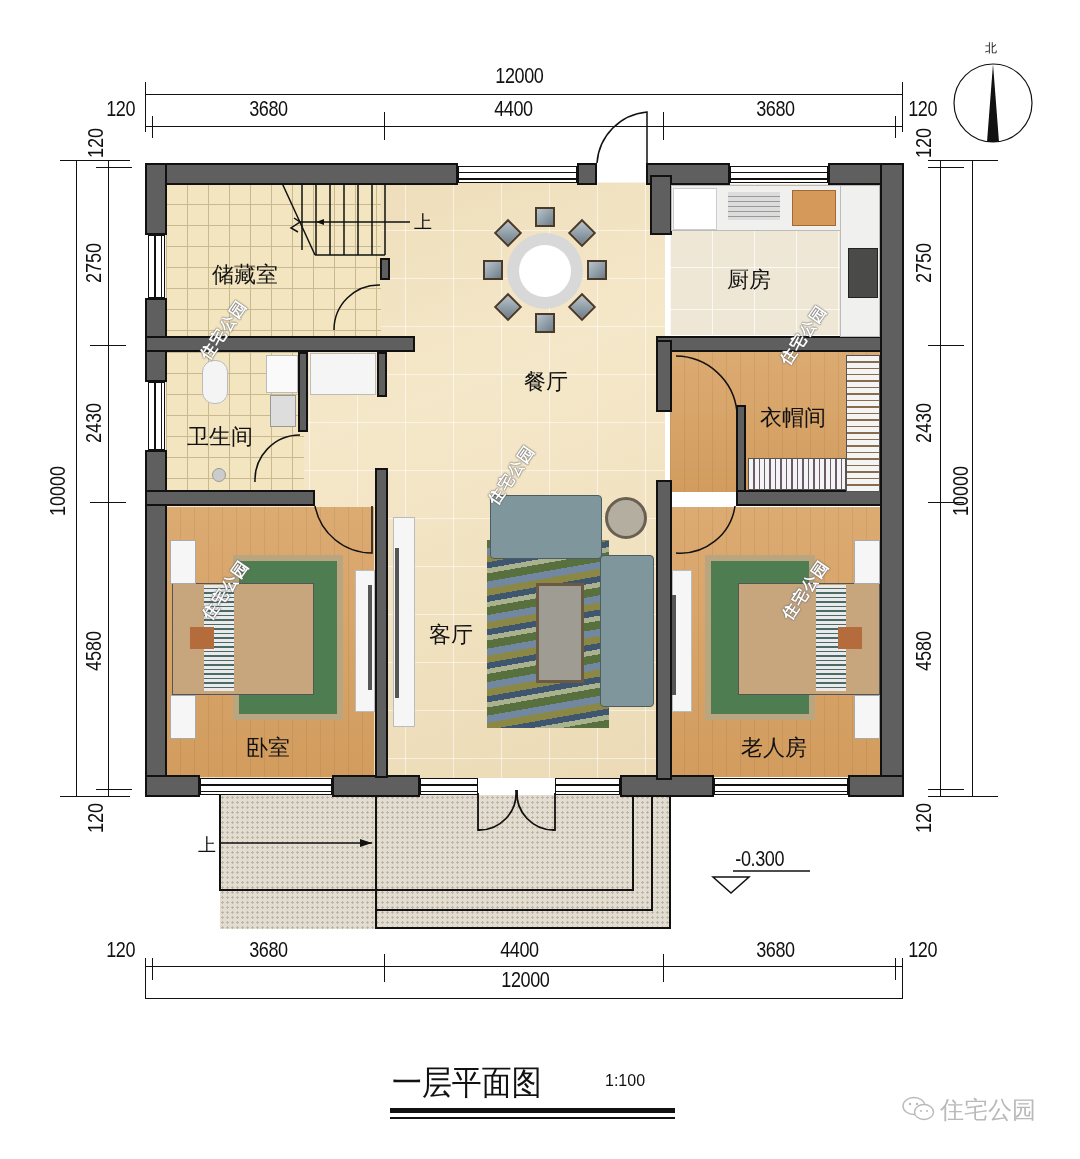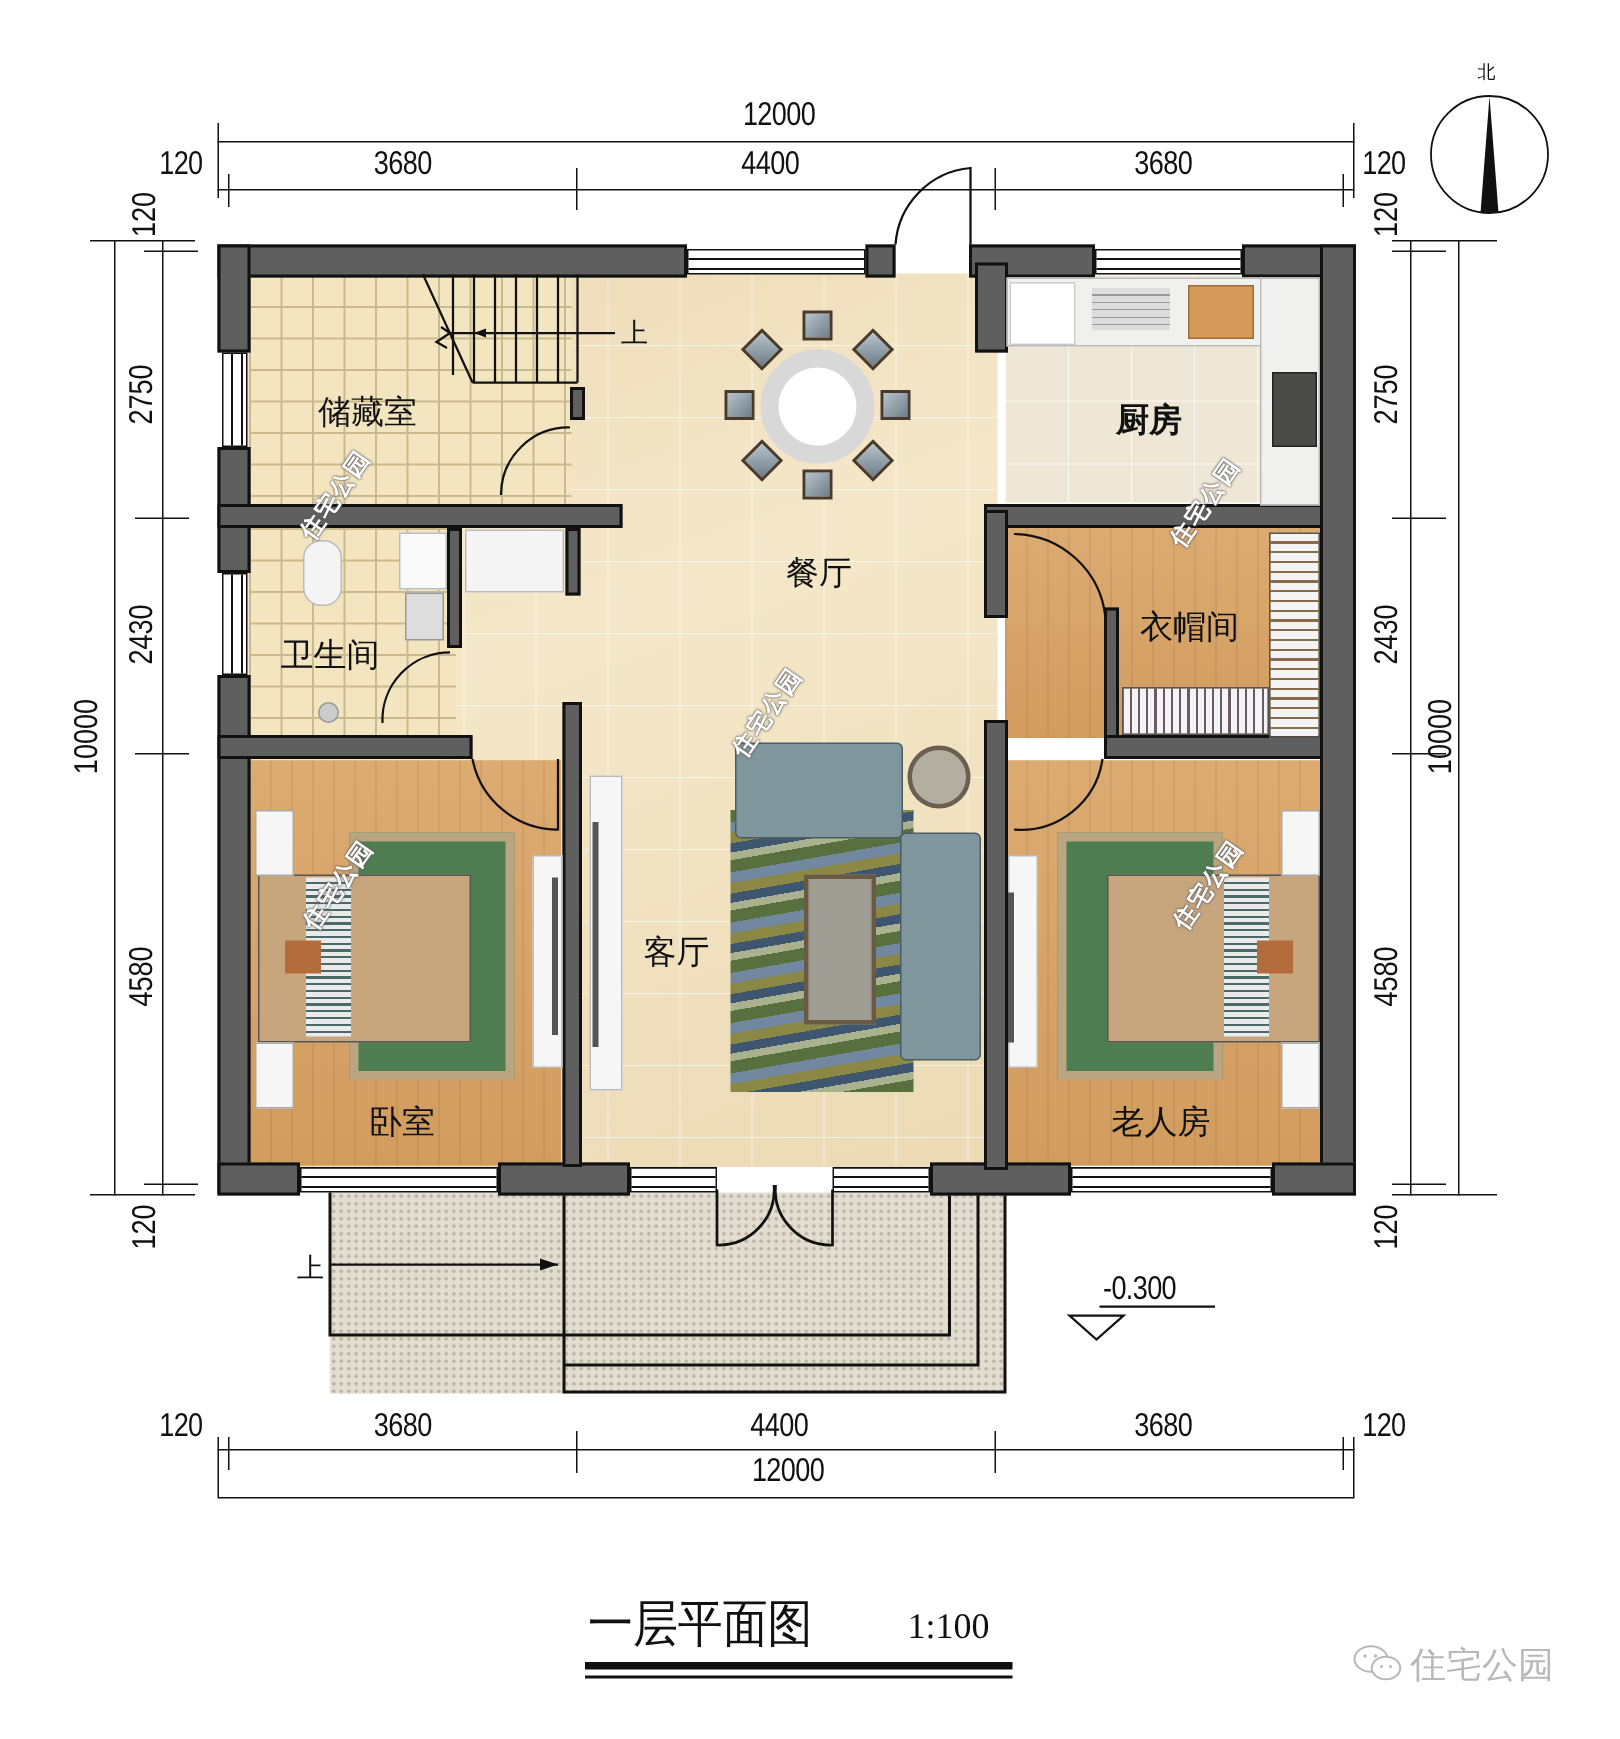--- a/index.html
+++ b/index.html
@@ -235,21 +235,21 @@
   <div class="abs" style="left:738px;top:583px;width:140px;height:110px;background:#c7a67e;border:1px solid #555;"></div>
   <div class="abs" style="left:816px;top:585px;width:30px;height:106px;background:repeating-linear-gradient(180deg,#eaeaea 0,#eaeaea 3px,#4a6a6a 3px,#4a6a6a 4.5px);"></div>
   <div class="pillow" style="left:838px;top:627px;width:24px;height:22px;"></div>
   <div class="abs" style="left:854px;top:540px;width:24px;height:42px;background:#f6f6f6;border:1px solid #aaa;"></div>
   <div class="abs" style="left:854px;top:695px;width:24px;height:42px;background:#f6f6f6;border:1px solid #aaa;"></div>
   <div class="tv" style="left:672px;top:570px;width:18px;height:140px;"></div>
   <div class="tvbar" style="left:672px;top:595px;width:4px;height:100px;"></div>
 
   <div class="room-label" style="left:212px;top:260px;">储藏室</div>
   <div class="room-label" style="left:524px;top:367px;">餐厅</div>
-  <div class="room-label" style="left:744px;top:265px;font-weight:bold;">厨房</div>
+  <div class="room-label" style="left:727px;top:265px;">厨房</div>
   <div class="room-label" style="left:187px;top:422px;">卫生间</div>
   <div class="room-label" style="left:760px;top:403px;">衣帽间</div>
   <div class="room-label" style="left:429px;top:620px;">客厅</div>
   <div class="room-label" style="left:246px;top:733px;">卧室</div>
   <div class="room-label" style="left:741px;top:733px;">老人房</div>
 
   <div class="watermark" style="left:190px;top:320px;">住宅公园</div>
   <div class="watermark" style="left:478px;top:465px;">住宅公园</div>
   <div class="watermark" style="left:770px;top:325px;">住宅公园</div>
   <div class="watermark" style="left:192px;top:580px;">住宅公园</div>
@@ -268,21 +268,21 @@
   <div class="tick" style="left:384px;top:954px;height:28px;"></div>
   <div class="tick" style="left:663px;top:954px;height:28px;"></div>
   <div class="tick" style="left:895px;top:958px;"></div>
   <div class="tick" style="left:902px;top:958px;height:40px;"></div>
   <div class="dim" style="left:496px;top:967px;">12000</div>
   <div class="hline" style="left:145px;top:998px;width:758px;"></div>
 </div>
 
 <div class="abs" style="left:390px;top:1060px;width:290px;height:60px;">
   <span class="abs" style="left:2px;top:0;font-family:'DejaVu Serif',serif;font-size:34px;transform:scaleX(0.88);transform-origin:left;white-space:nowrap;">一层平面图</span>
-  <span class="abs" style="left:215px;top:12px;font-family:Liberation Serif, serif;font-size:24px;white-space:nowrap;">1:100</span>
+  <span class="abs" style="left:215px;top:12px;font-family:Liberation Sans, sans-serif;font-size:16px;white-space:nowrap;">1:100</span>
   <div class="abs" style="left:0;top:48px;width:285px;height:5px;background:#111;"></div>
   <div class="abs" style="left:0;top:57px;width:285px;height:2px;background:#111;"></div>
 </div>
 
 <div class="abs" style="left:902px;top:1094px;height:30px;color:#b9b9b9;">
   <svg class="abs" style="left:0;top:2px;" width="34" height="26" viewBox="0 0 34 26">
     <ellipse cx="12" cy="10" rx="11" ry="8.5" fill="none" stroke="#b9b9b9" stroke-width="1.4"></ellipse>
     <ellipse cx="22" cy="16" rx="9.5" ry="7.5" fill="#fff" stroke="#b9b9b9" stroke-width="1.4"></ellipse>
     <circle cx="8" cy="8" r="1.2" fill="#b9b9b9"></circle>
       <circle cx="15" cy="8" r="1.2" fill="#b9b9b9"></circle>

